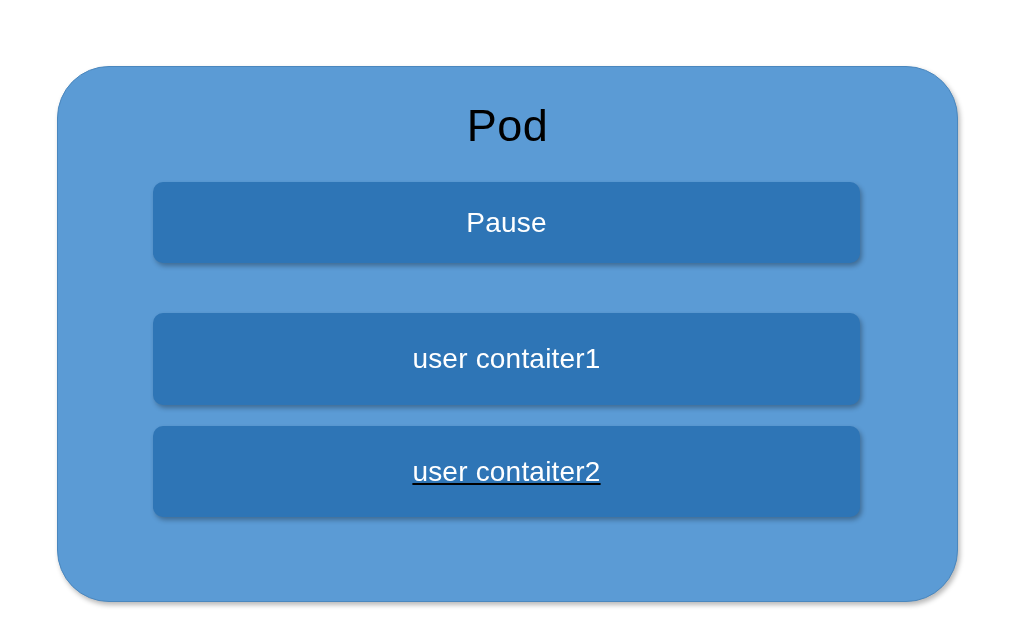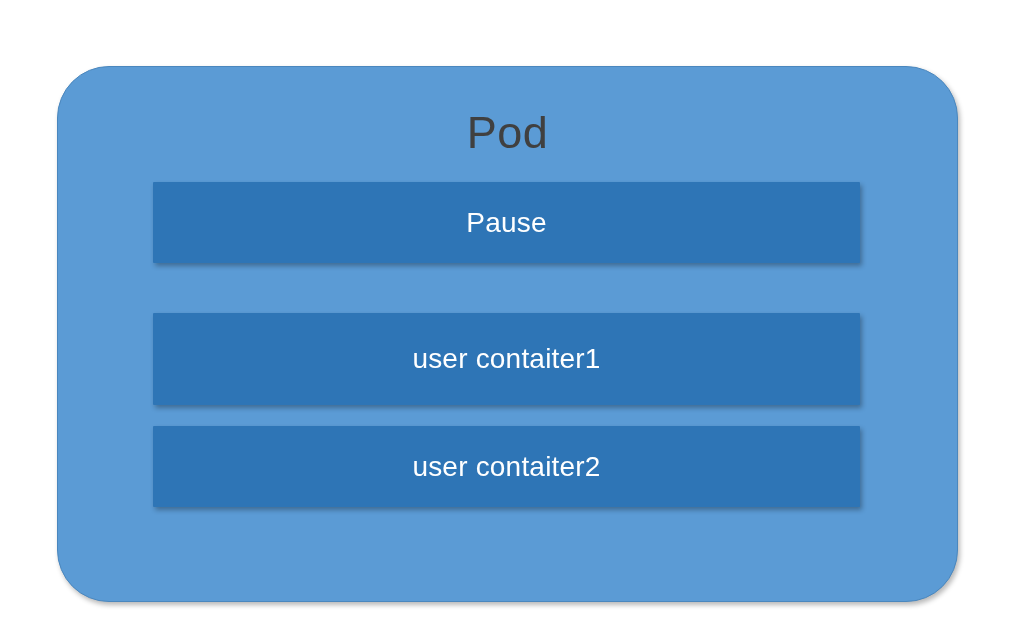--- a/index.html
+++ b/index.html
@@ -35,46 +35,45 @@
     border-radius: 52px;
     box-shadow: 2px 3px 5px rgba(0, 0, 0, 0.28);
   }
 
   .pod-title {
     position: absolute;
     left: 0;
     top: 34px;
     width: 100%;
     text-align: center;
-    color: #404040;
+    color: #000000;
     font-size: 45px;
     line-height: 50px;
     font-weight: 400;
     letter-spacing: 0.5px;
     white-space: nowrap;
-    margin-top: 7px;
   }
 
   
   .container-box {
     position: absolute;
     left: 95px;            
     width: 707px;          
     box-sizing: border-box;
     background: #2E75B6;
-    border-radius: 1px;
+    border-radius: 10px;
     box-shadow: 2px 3px 5px rgba(0, 0, 0, 0.30);
     display: flex;
     align-items: center;
     justify-content: center;
   }
 
   .container-box.pause     { top: 115px; height: 81px; }  
   .container-box.user1     { top: 246px; height: 92px; }  
-  .container-box.user2     { top: 359px; height: 81px; }  
+  .container-box.user2     { top: 359px; height: 91px; text-decoration: underline; }  
 
   .container-label {
     color: #FFFFFF;
     font-size: 28px;
     line-height: 32px;
     font-weight: 400;
     text-align: center;
     white-space: nowrap;
     letter-spacing: 0.2px;
   }

